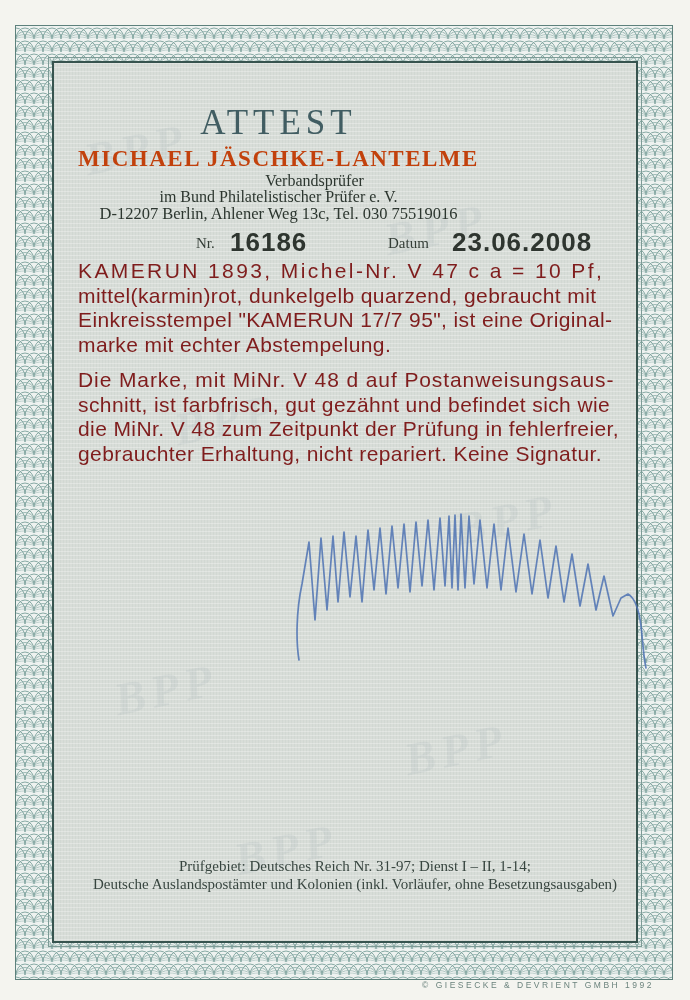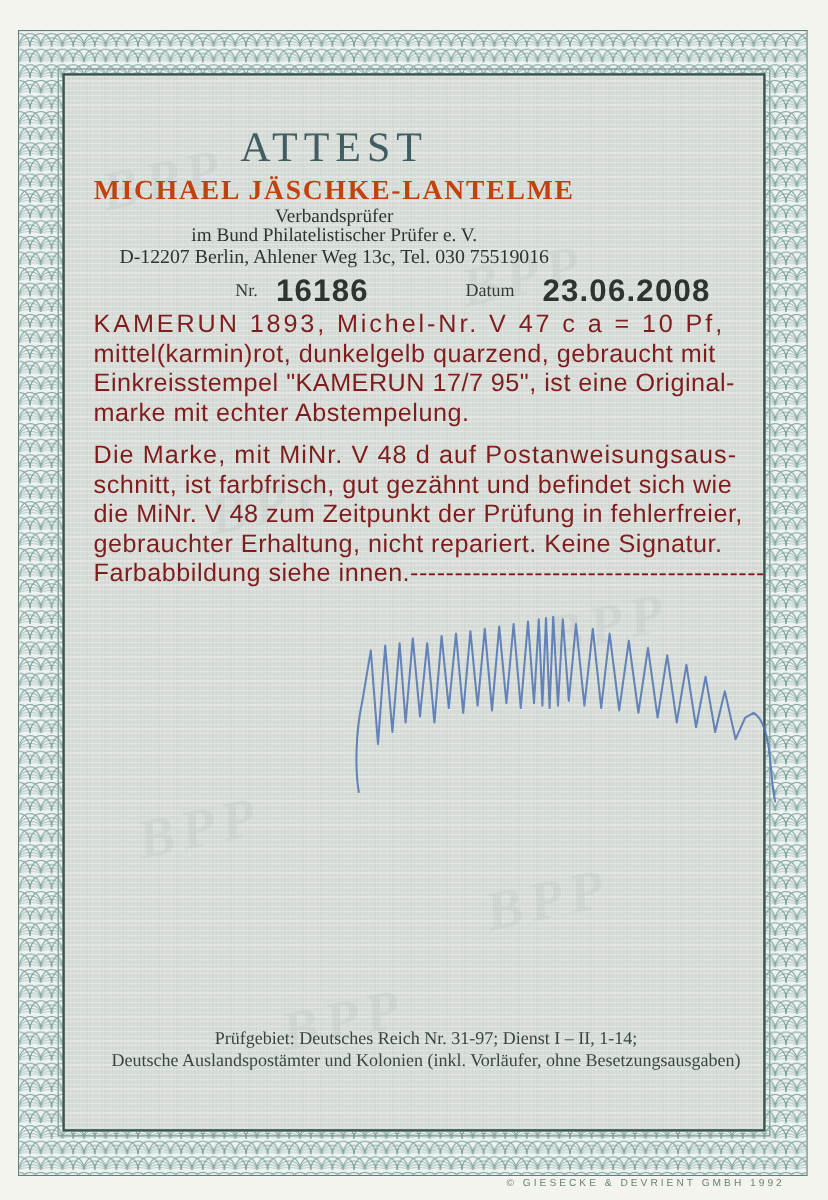--- a/index.html
+++ b/index.html
@@ -40,21 +40,21 @@
   .content{position:absolute;left:0;top:0;width:690px;height:1000px;}
   .cline{position:absolute;left:0;width:557px;text-align:center;}
   .title{
     top:103px; font-size:35px; letter-spacing:5px;
     color:#415d62; font-family:"Liberation Serif", serif;
   }
   .name{
     top:146px; font-size:23px; font-weight:bold; letter-spacing:1.5px;
     color:#c2410c;
   }
-  .role{top:172px; font-size:16px; color:#2c362f;}
+  .role{top:172px; font-size:16px; color:#2c362f;padding-left:36px;}
   .assoc{top:188px; font-size:16px; color:#2c362f;text-align:center;}
   .addr{top:204px; font-size:16.5px; color:#2c362f;}
   .nr-row{position:absolute; top:227px; left:0; width:612px; height:30px;}
   .nr-row .lbl{position:absolute; font-size:15px; color:#333d36; top:8px;}
   .nr-row .val{
     position:absolute; top:0;
     font-family:"Liberation Sans", sans-serif;
     font-size:26px; font-weight:600; letter-spacing:1px; color:#2e352f;
   }
   .lbl-nr{left:196px;}
@@ -135,21 +135,20 @@
       <div>mittel(karmin)rot, dunkelgelb quarzend, gebraucht mit</div>
       <div>Einkreisstempel "KAMERUN  17/7 95", ist eine Original-</div>
       <div>marke mit echter Abstempelung.</div>
     </div>
 
     <div class="para para2">
       <div class="ls-med">Die Marke, mit MiNr. V 48 d auf Postanweisungsaus-</div>
       <div>schnitt, ist farbfrisch, gut gezähnt und befindet sich wie</div>
       <div>die MiNr. V 48 zum Zeitpunkt der Prüfung in fehlerfreier,</div>
       <div>gebrauchter Erhaltung, nicht repariert. Keine Signatur.</div>
-      <div>Farbabbildung siehe innen.----------------------------------------</div>
     </div>
 
     <svg class="sig-svg" viewBox="0 0 372 175" xmlns="http://www.w3.org/2000/svg">
       <path d="M 16 158
                C 13 140 13 110 19 82
                L 26 40 L 32 118 L 38 36 L 44 108 L 50 34 L 55 100
                L 61 30 L 67 95 L 73 34 L 79 100 L 85 28 L 91 88
                L 97 26 L 103 92 L 109 24 L 115 86 L 121 22 L 127 90
                L 133 20 L 139 84 L 145 18 L 151 88 L 157 16 L 162 84
                L 166 14 L 169 86 L 172 13 L 175 88 L 178 12 L 182 86

